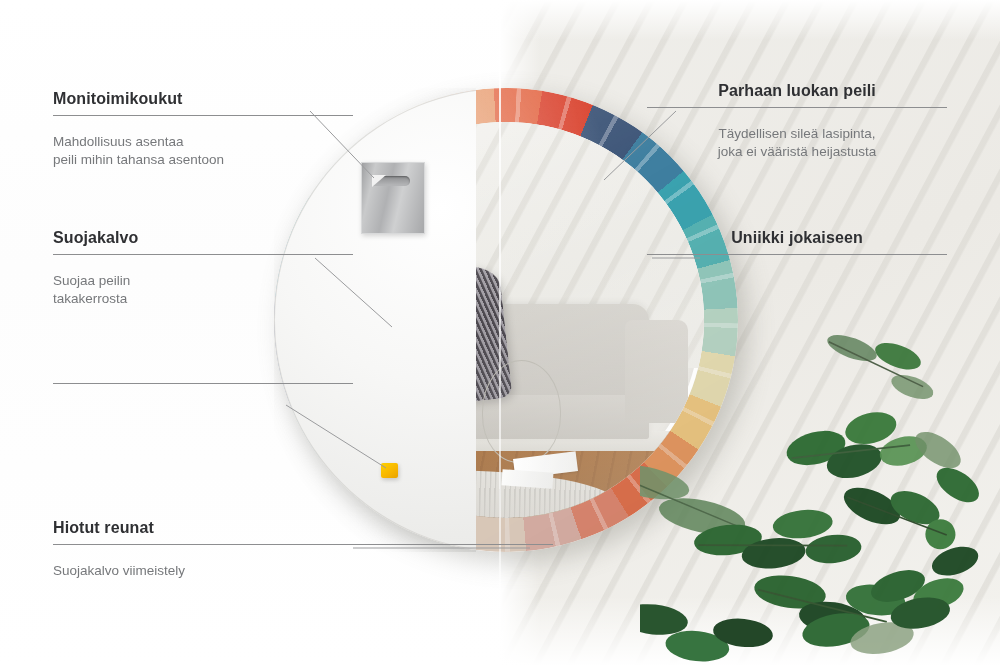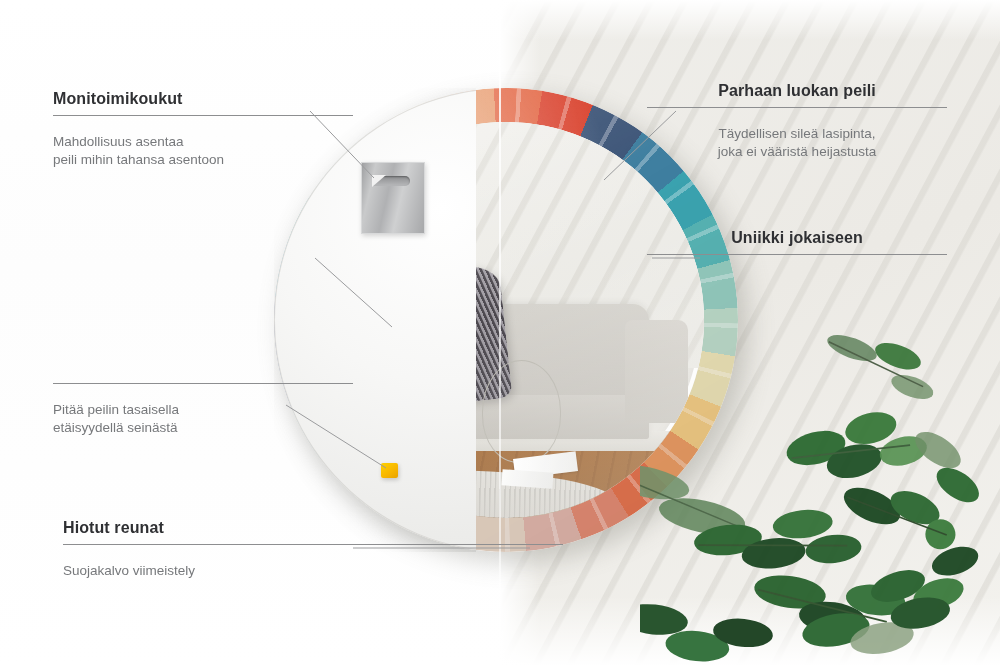--- a/index.html
+++ b/index.html
@@ -268,21 +268,21 @@
   .co-body {
     margin-top:17px; font-size:13.5px; line-height:18px; color:#76787b;
     white-space:pre-line;
   }
   .co-left { text-align:left; }
   .co-right { text-align:center; }
 
   #co1 { left:53px; top:90px; width:300px; }
   #co2 { left:53px; top:229px; width:300px; }
   #co3 { left:53px; top:376px; width:300px; }
-  #co4 { left:63px; top:519px; width:500px; }
+  #co4 { left:53px; top:519px; width:500px; }
   #co5 { right:53px; top:82px; width:300px; }
   #co6 { right:53px; top:229px; width:300px; }
 
   
   #leaders { position:absolute; inset:0; width:1000px; height:666px; pointer-events:none; }
 
   
   #foliage { position:absolute; left:640px; top:330px; width:360px; height:336px; pointer-events:none; }
 </style>
 </head>
@@ -402,25 +402,29 @@
     </g>
   </svg>
 
   <div class="co co-left" id="co1">
     <div class="co-title">Monitoimikoukut</div>
     <div class="co-rule"></div>
     <div class="co-body">Mahdollisuus asentaa
 peili mihin tahansa asentoon</div>
   </div>
 
+  <div class="co co-left" id="co2">
+    <div class="co-title">Suojakalvo</div>
+    <div class="co-rule"></div>
+    <div class="co-body">Suojaa peilin
+takakerrosta</div>
+  </div>
 
   <div class="co co-left" id="co3">
     <div class="co-rule"></div>
-    <div class="co-body">Pitää peilin tasaisella
-etäisyydellä seinästä</div>
   </div>
 
   <div class="co co-left" id="co4">
     <div class="co-title">Hiotut reunat</div>
     <div class="co-rule"></div>
     <div class="co-body">Suojakalvo viimeistely</div>
   </div>
 
   <div class="co co-right" id="co5">
     <div class="co-title">Parhaan luokan peili</div>

